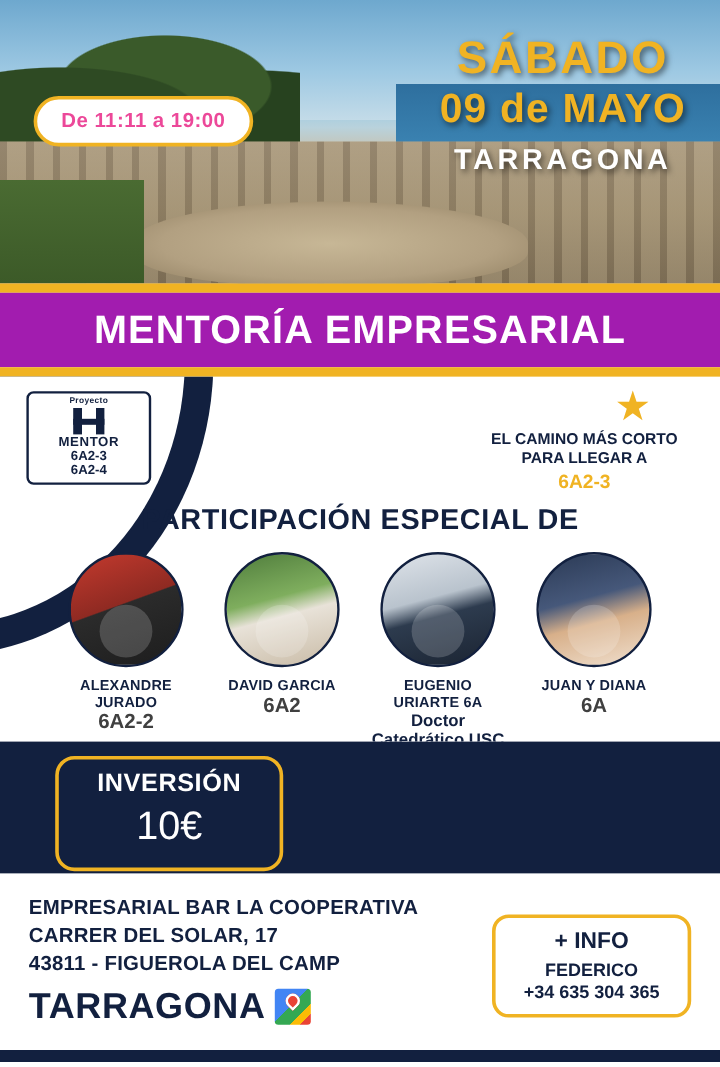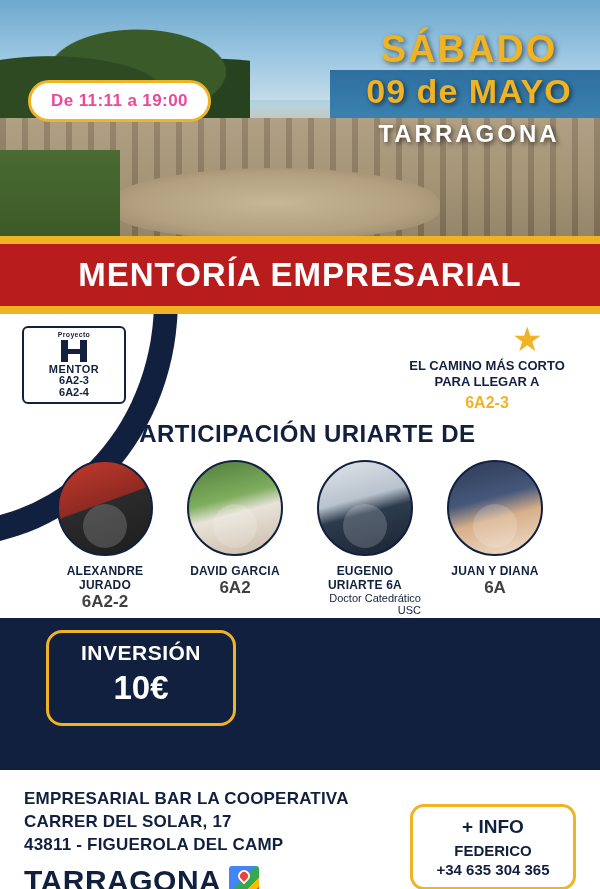--- a/index.html
+++ b/index.html
@@ -95,21 +95,21 @@
     margin-top: 8px;
     text-shadow: 2px 2px 5px rgba(0,0,0,.6);
   }
 
   
   .band-yellow {
     width: 600px; height: 8px; background: #f0b323;
   }
   .band-title {
     width: 600px; height: 62px;
-    background: #b91c1c;
+    background: #a21caf;
     display: flex; align-items: center; justify-content: center;
   }
   .band-title span {
     color: #ffffff;
     font-size: 33px;
     font-weight: bold;
     letter-spacing: 1px;
   }
 
   
@@ -200,38 +200,38 @@
   .p4 { background: linear-gradient(165deg,#2b3a55 0%, #46587a 40%, #d8b08a 60%, #f0e0cf 100%); }
   .photo::after {
     content:"";
     position:absolute; left:50%; top:46%;
     width:44px; height:44px; margin-left:-22px;
     border-radius:50%;
     background: rgba(255,255,255,.18);
   }
   .sp-name { margin-top: 8px; font-size: 12px; font-weight: bold; color: #12203f; letter-spacing:.2px;}
   .sp-sub { font-size: 17px; font-weight: bold; color: #404040; }
-  .sp-sub2 { font-size: 11px; font-weight: normal; color: #12203f; text-align: right; }
+  .sp-sub2 { font-size: 14px; font-weight: bold; color: #12203f; }
 
   
   .invband {
     position: relative;
-    width: 600px; height: 152px;
+    width: 600px; height: 110px;
     background: #12203f;
   }
   .inv-left {
     position: absolute; left: 46px; top: 12px;
     width: 190px; height: 96px;
     border: 3px solid #f0b323;
     border-radius: 16px;
     text-align: center;
     background: #12203f;
   }
   .inv-title { color: #ffffff; font-size: 21px; font-weight: bold; margin-top: 8px; letter-spacing:.5px;}
-  .inv-price { color: #ffffff; font-size: 33px; font-weight: bold; margin-top: 4px; }
+  .inv-price { color: #ffffff; font-size: 33px; font-weight: normal; margin-top: 4px; }
   .inv-right {
     position: absolute; right: 26px; top: 34px;
     width: 330px; text-align: center;
   }
   .bizum { color: #ffffff; font-size: 20px; font-weight: bold; letter-spacing:.3px;}
   .concepto { color: #ffffff; font-size: 13px; font-weight: bold; margin-top: 8px; letter-spacing:.3px;}
 
   
   .footer {
     position: relative;
@@ -314,21 +314,21 @@
     </div>
 
     <div class="star">★</div>
 
     <div class="camino">
       <div>EL CAMINO MÁS CORTO</div>
       <div>PARA LLEGAR A</div>
       <span class="code">6A2-3</span>
     </div>
 
-    <div class="participacion">PARTICIPACIÓN URIARTE DE</div>
+    <div class="participacion">PARTICIPACIÓN ESPECIAL DE</div>
 
     <div class="speakers">
       <div class="speaker">
         <div class="photo p1"></div>
         <div class="sp-name">ALEXANDRE JURADO</div>
         <div class="sp-sub">6A2-2</div>
       </div>
       <div class="speaker">
         <div class="photo p2"></div>
         <div class="sp-name">DAVID GARCIA</div>

